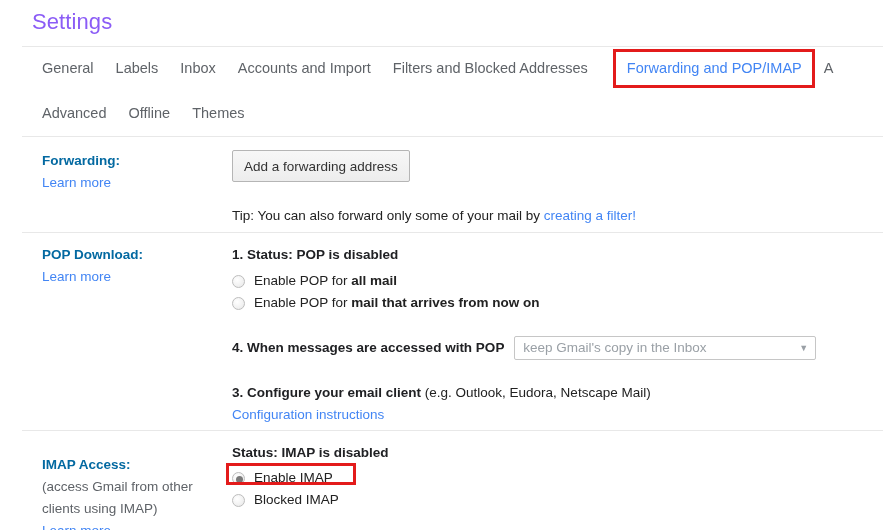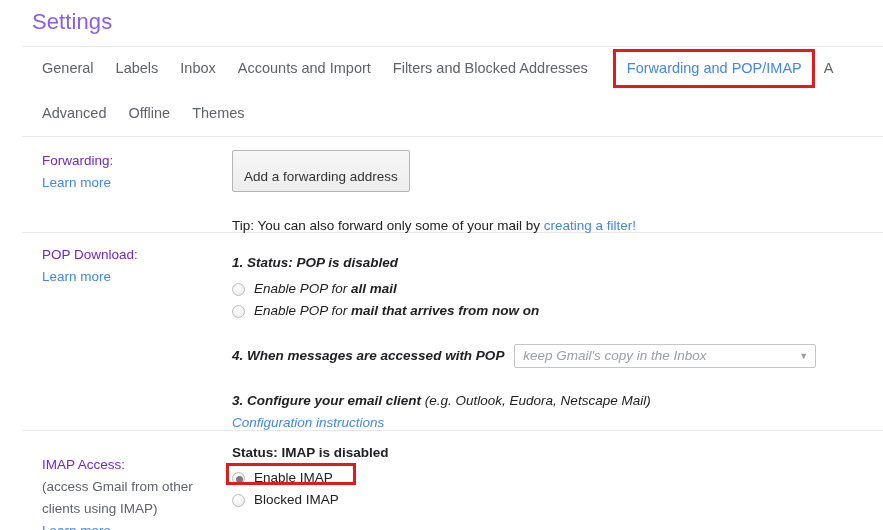--- a/index.html
+++ b/index.html
@@ -83,21 +83,21 @@
     width: 883px;
   }
   .sec-label {
     position: absolute;
     left: 42px;
     width: 180px;
     font-size: 13.5px;
     color: #222222;
     line-height: 22px;
   }
-  .sec-label .strong { font-weight: normal; color: #6d28d9; }
+  .sec-label .strong { font-weight: bold; color: #0369a1; }
   .sec-label .note { color: #5f6368; font-weight: 400; }
   .link {
     color: #4285f4;
     cursor: pointer;
     text-decoration: none;
   }
   .sec-body {
     position: absolute;
     left: 232px;
     font-size: 13.5px;
@@ -107,21 +107,21 @@
 
   
   .btn {
     display: inline-block;
     font-family: "Liberation Sans", sans-serif;
     font-size: 13.5px;
     color: #333333;
     background: linear-gradient(#f7f7f7, #ededed);
     border: 1px solid #b5b5b5;
     border-radius: 2px;
-    padding: 19px 11px 6px 11px;
+    padding: 9px 11px 6px 11px;
     cursor: pointer;
     line-height: 1.1;
   }
 
   
   .radio-line {
     display: flex;
     align-items: center;
     height: 22px;
     margin: 0;
@@ -222,21 +222,21 @@
         <span>Tip: You can also forward only some of your mail by </span><span class="link">creating a filter!</span>
       </div>
     </div>
   </div>
 
   <div class="section" style="top:244px;">
     <div class="sec-label" style="top:0;">
       <div class="strong">POP Download:</div>
       <div class="link">Learn more</div>
     </div>
-    <div class="sec-body" style="top:8px;font-style:italic;">
+    <div class="sec-body" style="top:0;">
 
       <div class="bold">1. Status: POP is disabled</div>
 
       <div class="radio-line" style="margin-top:4px;">
         <span class="radio"></span>
         <span class="radio-label"><span>Enable POP for </span><b>all mail</b></span>
       </div>
 
       <div class="radio-line">
         <span class="radio"></span>

